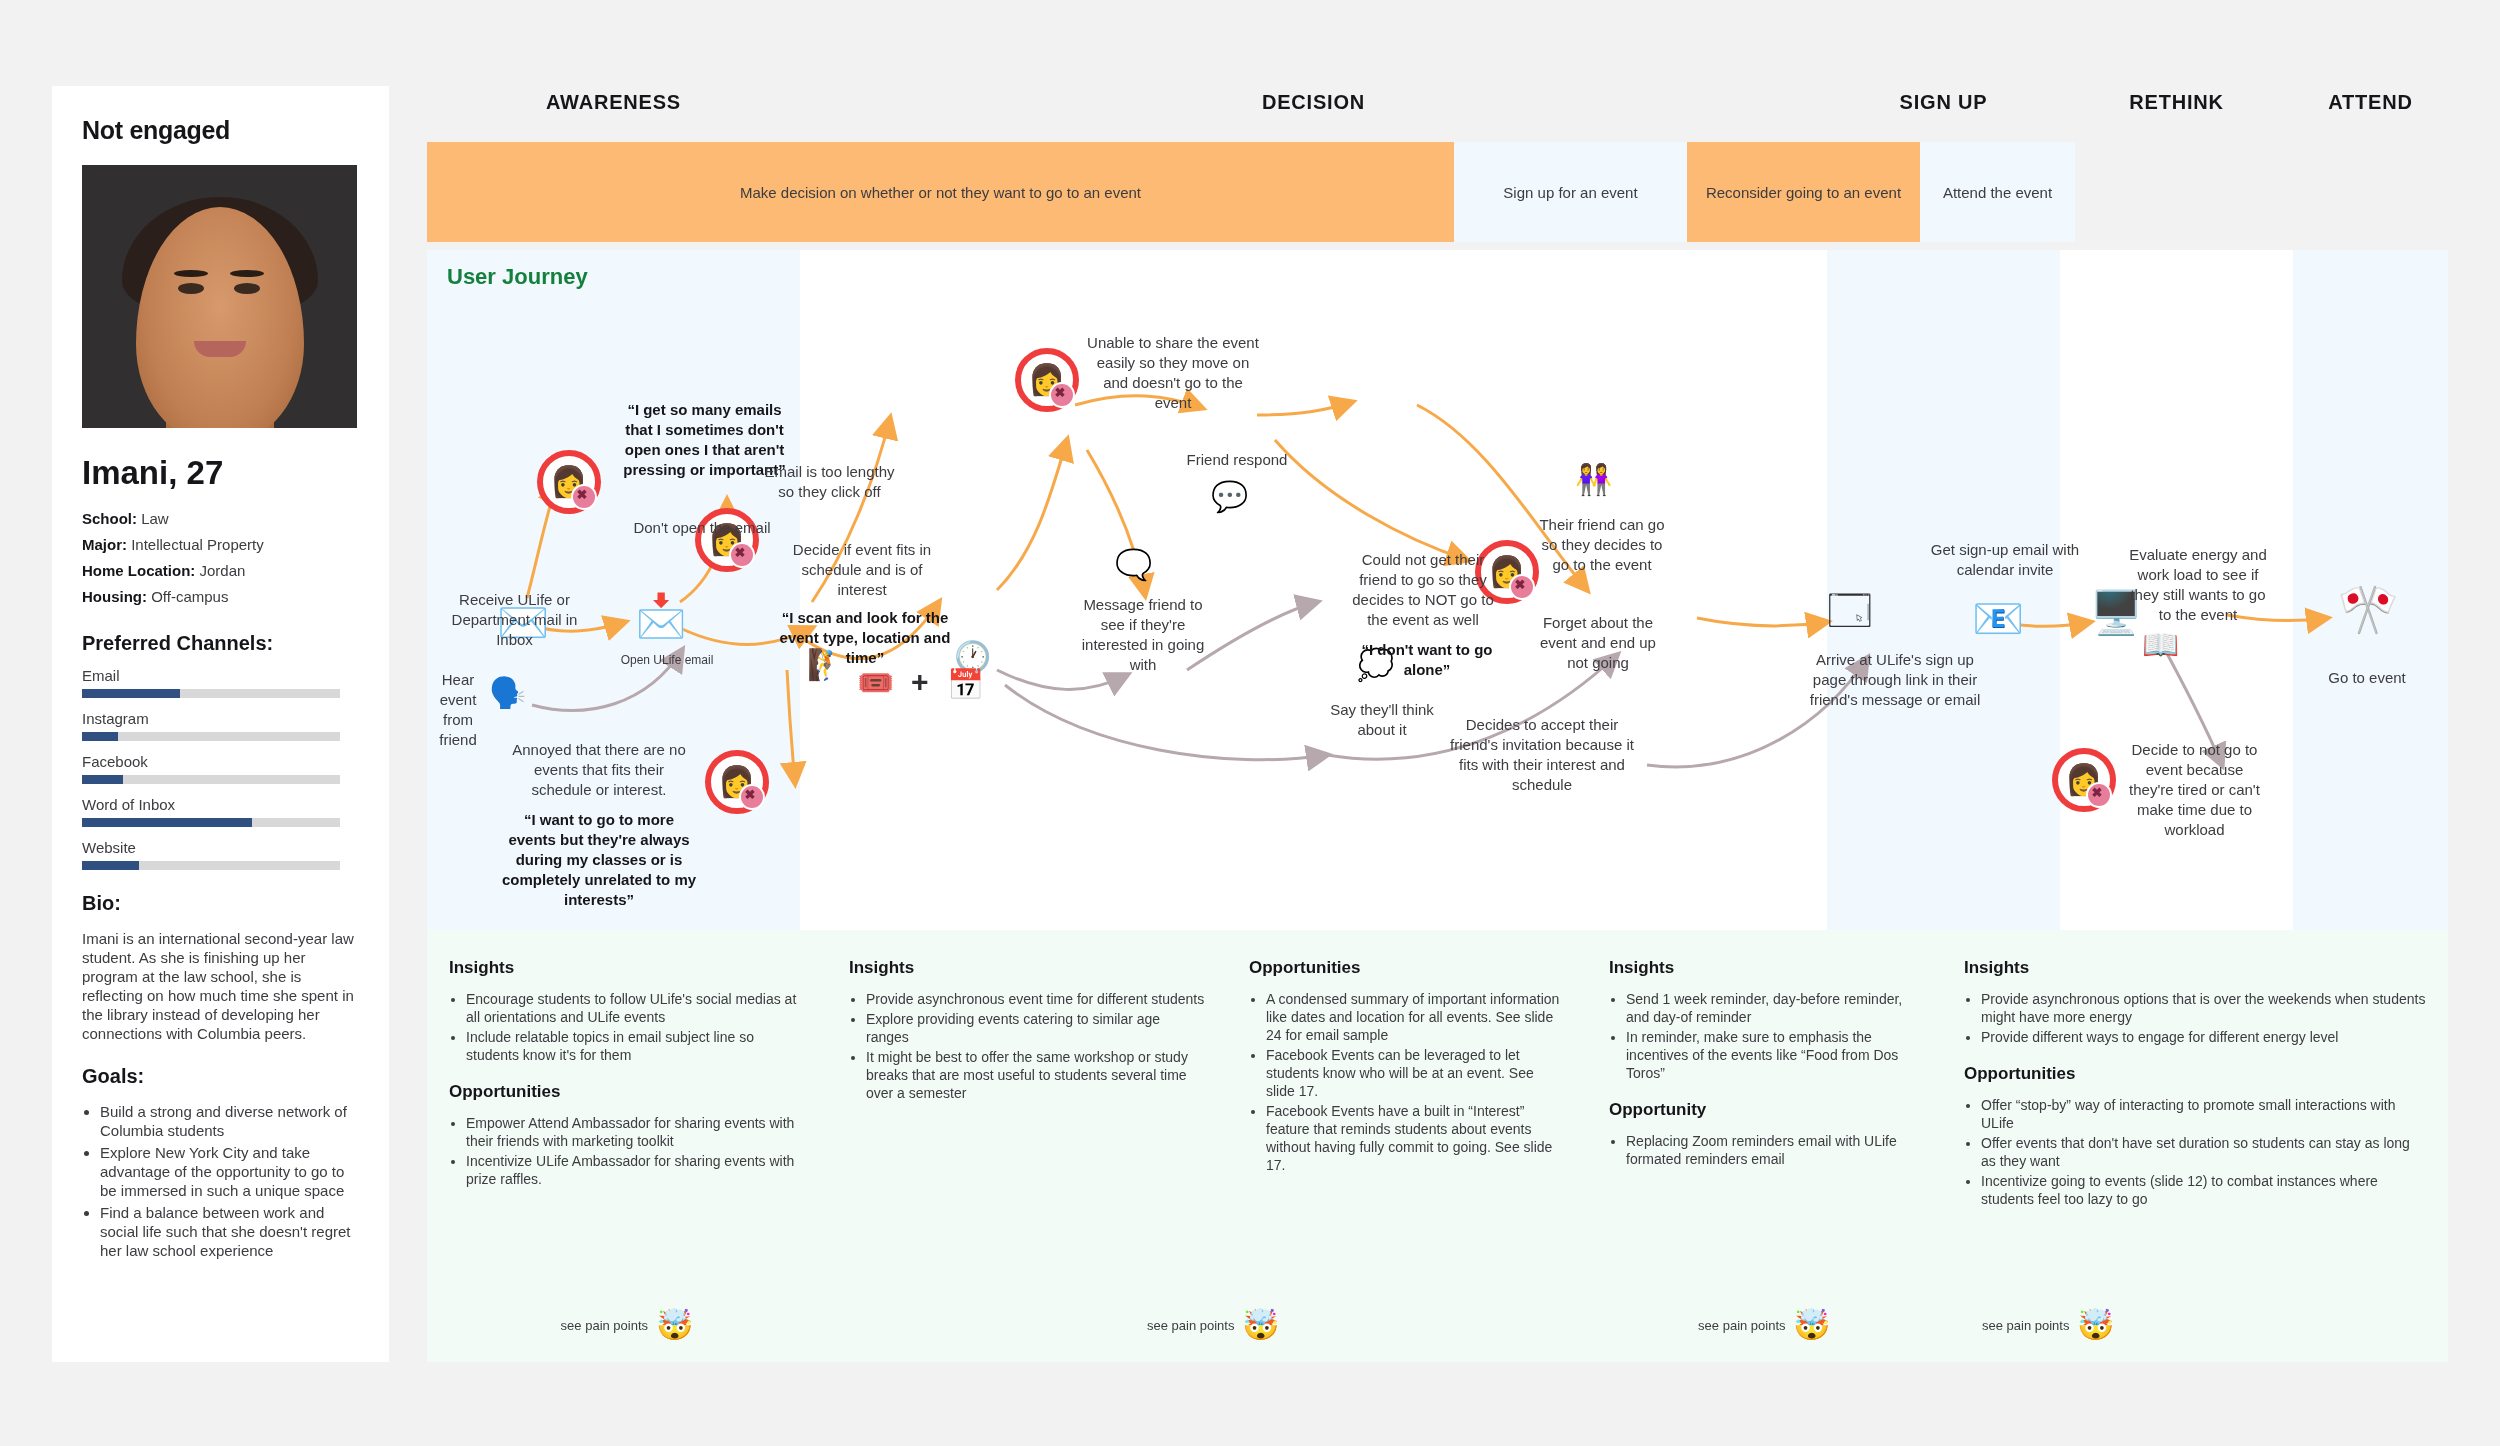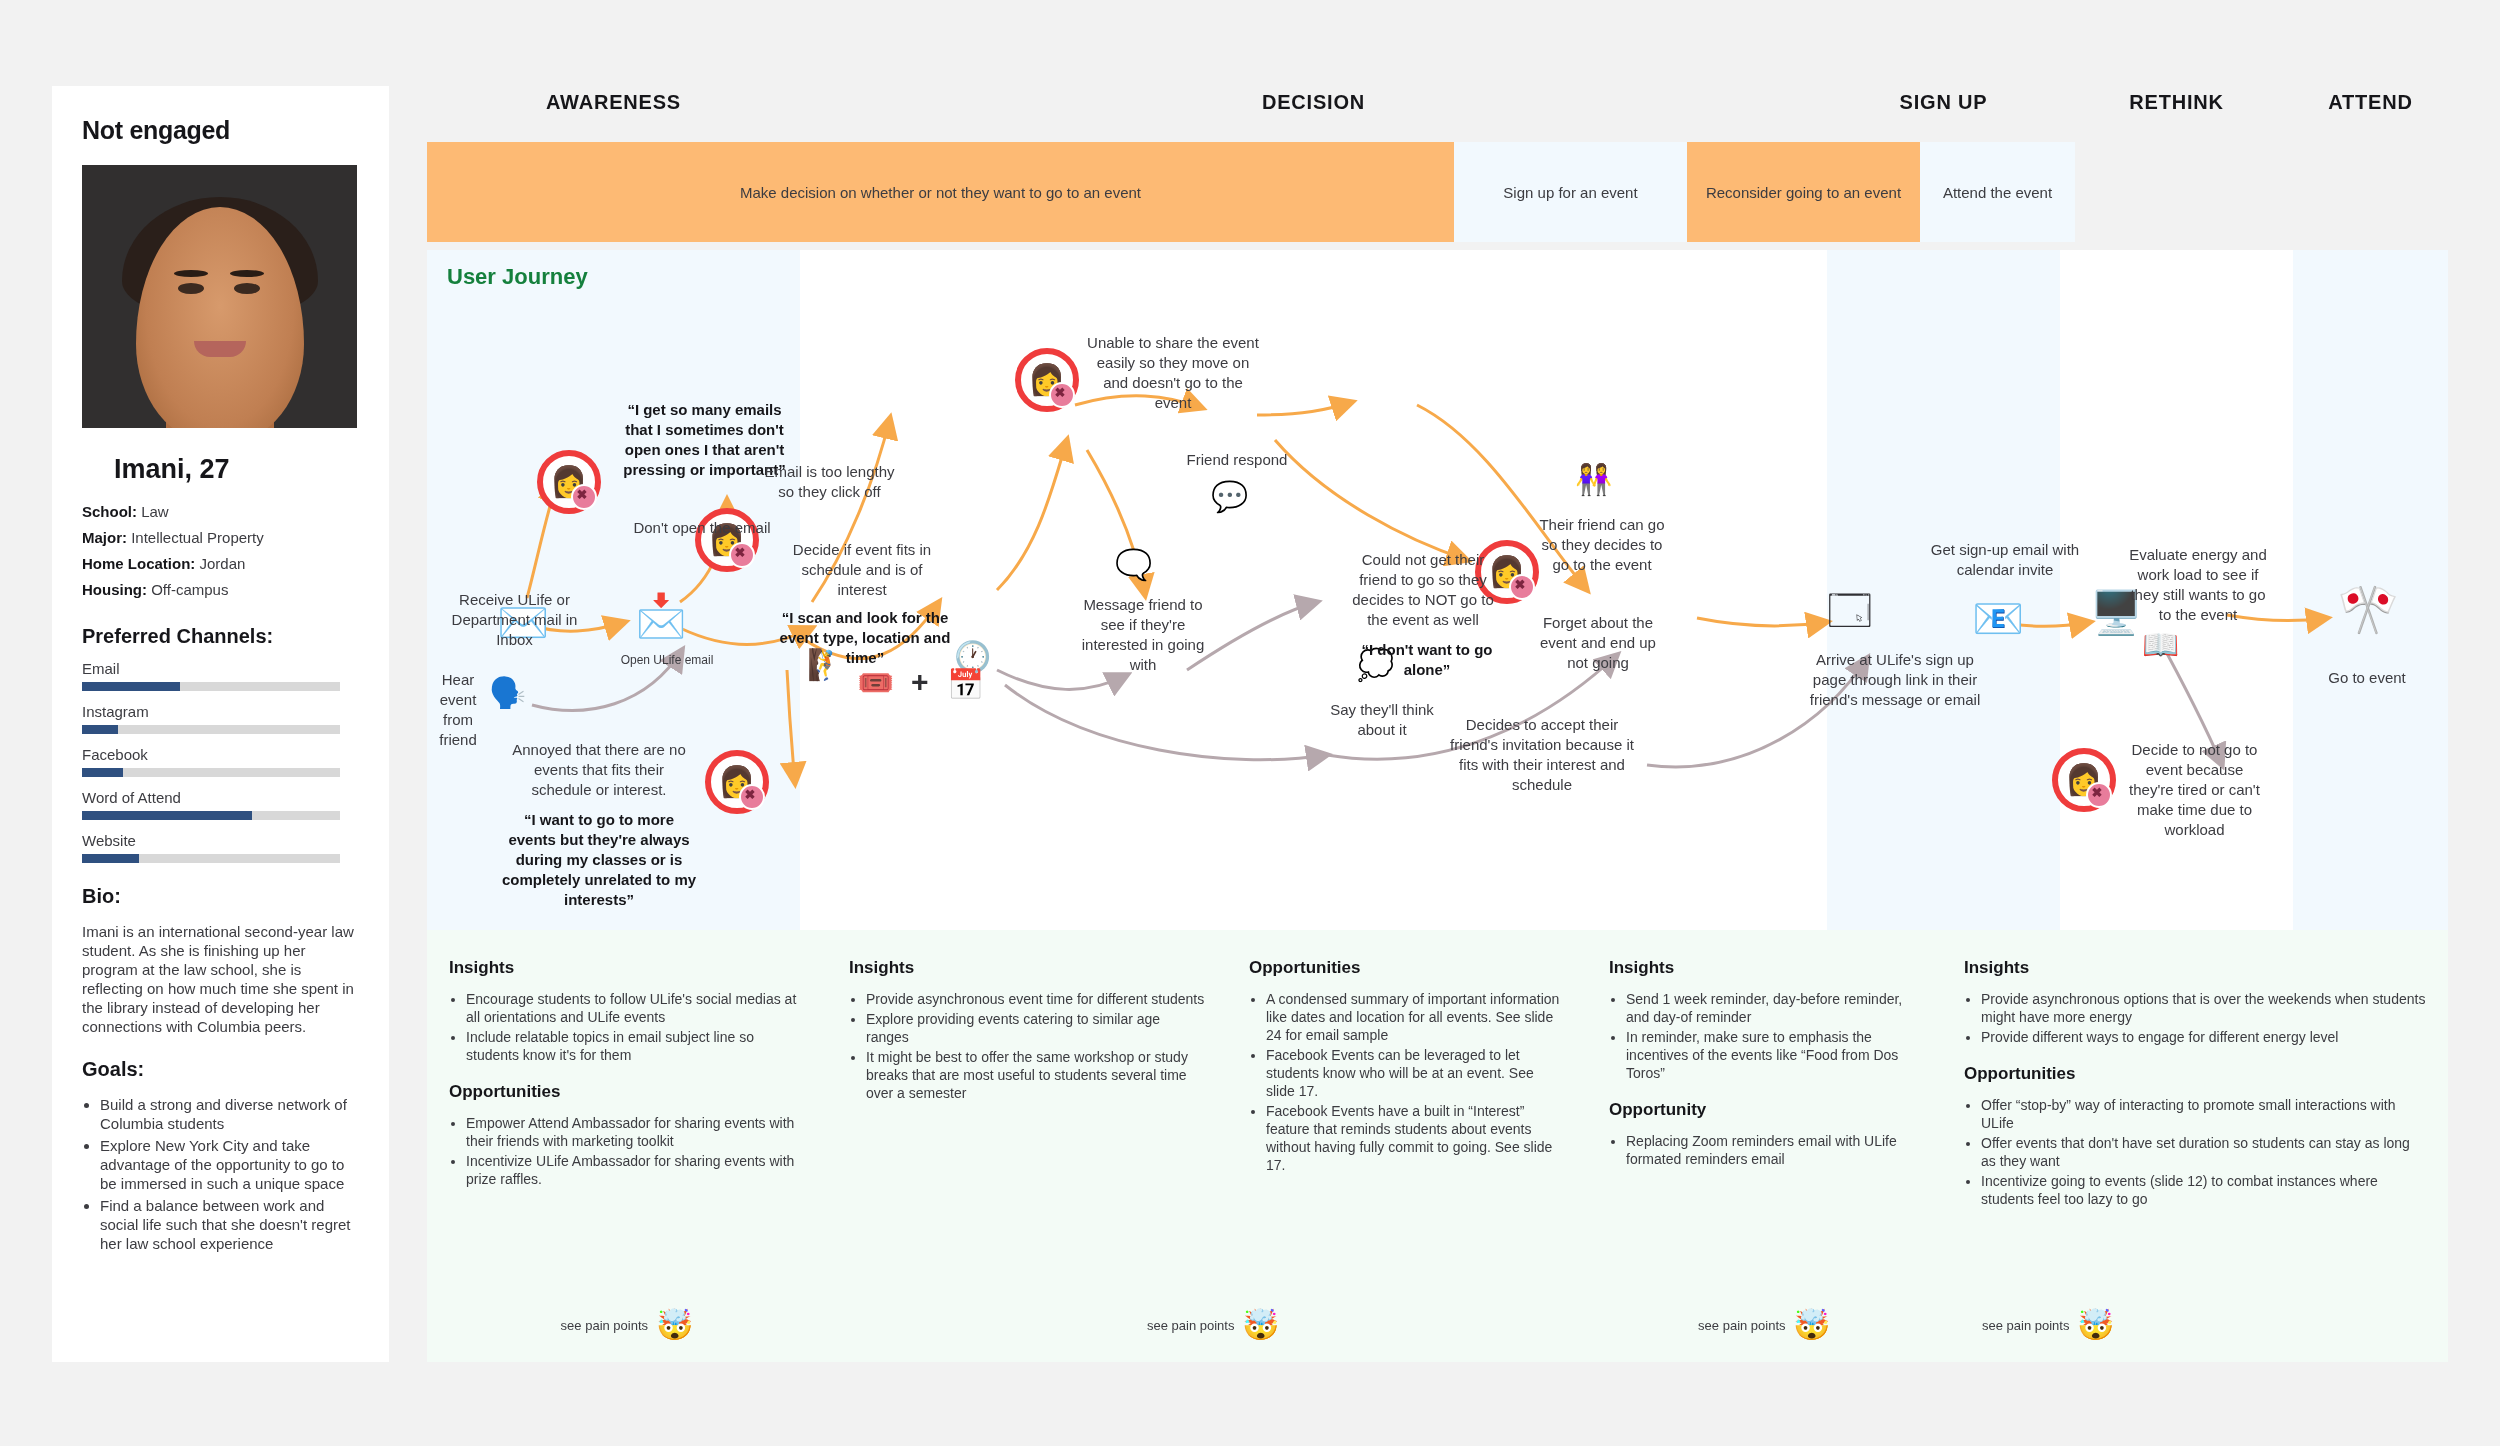--- a/index.html
+++ b/index.html
@@ -38,21 +38,21 @@
   }
   .neck { position:absolute; left:50%; top:66%; width:108px; height:120px; transform:translateX(-50%);
     background: linear-gradient(180deg,#bb7b4e,#a9683c); border-radius: 20px; }
   .eye { position:absolute; width:26px; height:11px; background:#3b2a20; border-radius:50%; }
   .eye.l { left: 96px; top: 118px; } .eye.r { left: 152px; top: 118px; }
   .brow { position:absolute; width:34px; height:7px; background:#281c15; border-radius:50%; }
   .brow.l { left:92px; top:105px; } .brow.r { left:148px; top:105px; }
   .mouth { position:absolute; left:50%; top:176px; transform:translateX(-50%);
     width:52px; height:16px; background:#b5655c; border-radius:0 0 26px 26px; }
 
-  .persona-name { margin-top: 26px; font-size: 27px; font-weight: bold; color:#16161a;margin-left:32px; }
+  .persona-name { margin-top: 26px; font-size: 33px; font-weight: bold; color:#16161a; }
   .persona-facts { margin-top: 14px; font-size: 15px; line-height: 26px; color:#3c3c41; }
   .persona-facts b { color:#16161a; }
   .section-head { margin-top: 22px; font-size: 20px; font-weight: bold; color:#16161a; }
 
   .channels { margin-top: 12px; }
   .ch-row { margin-bottom: 12px; }
   .ch-label { font-size: 15px; color:#3c3c41; margin-bottom: 5px; }
   .ch-track { height: 9px; background:#d8d8d8; width: 258px; }
   .ch-fill { height: 9px; background:#2f5080; }
 
@@ -190,21 +190,21 @@
             <div class="ch-fill" style="width: 14%;"></div>
           </div>
       </div>
       <div class="ch-row">
         <div class="ch-label">Facebook</div>
         <div class="ch-track">
             <div class="ch-fill" style="width: 16%;"></div>
           </div>
       </div>
       <div class="ch-row">
-        <div class="ch-label">Word of Attend</div>
+        <div class="ch-label">Word of Inbox</div>
         <div class="ch-track">
             <div class="ch-fill" style="width: 66%;"></div>
           </div>
       </div>
       <div class="ch-row">
         <div class="ch-label">Website</div>
         <div class="ch-track">
             <div class="ch-fill" style="width: 22%;"></div>
           </div>
       </div>

